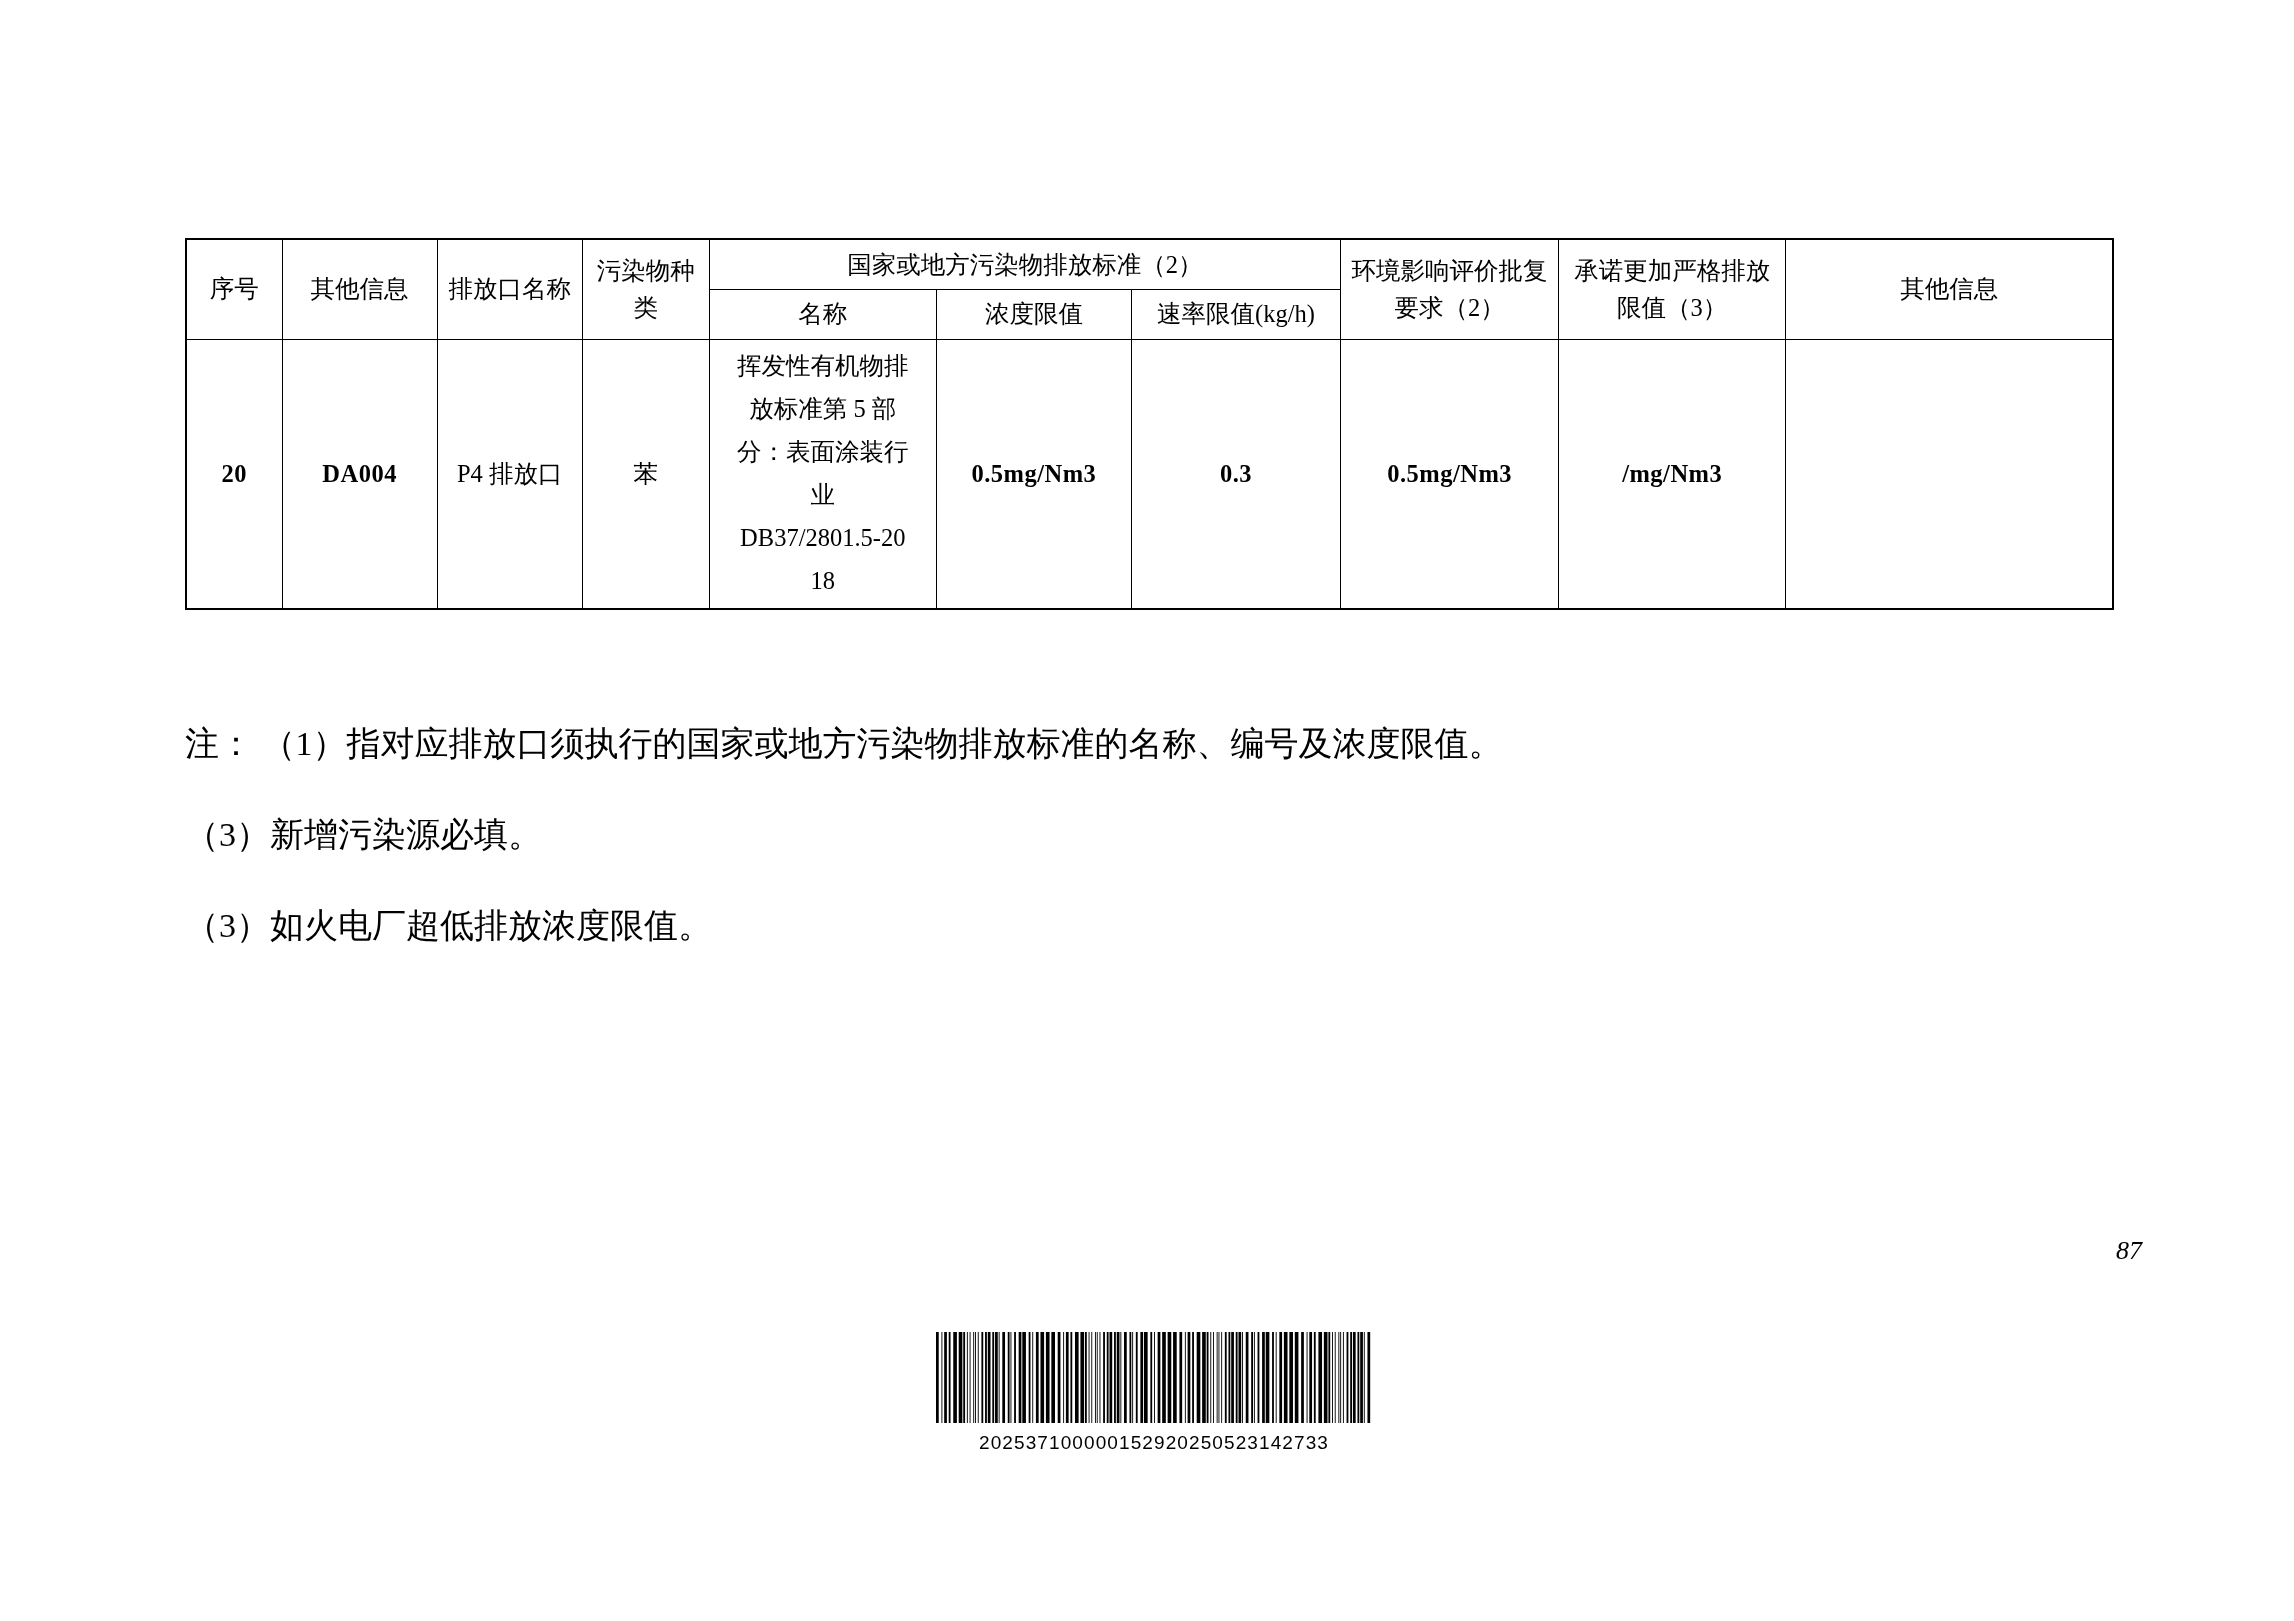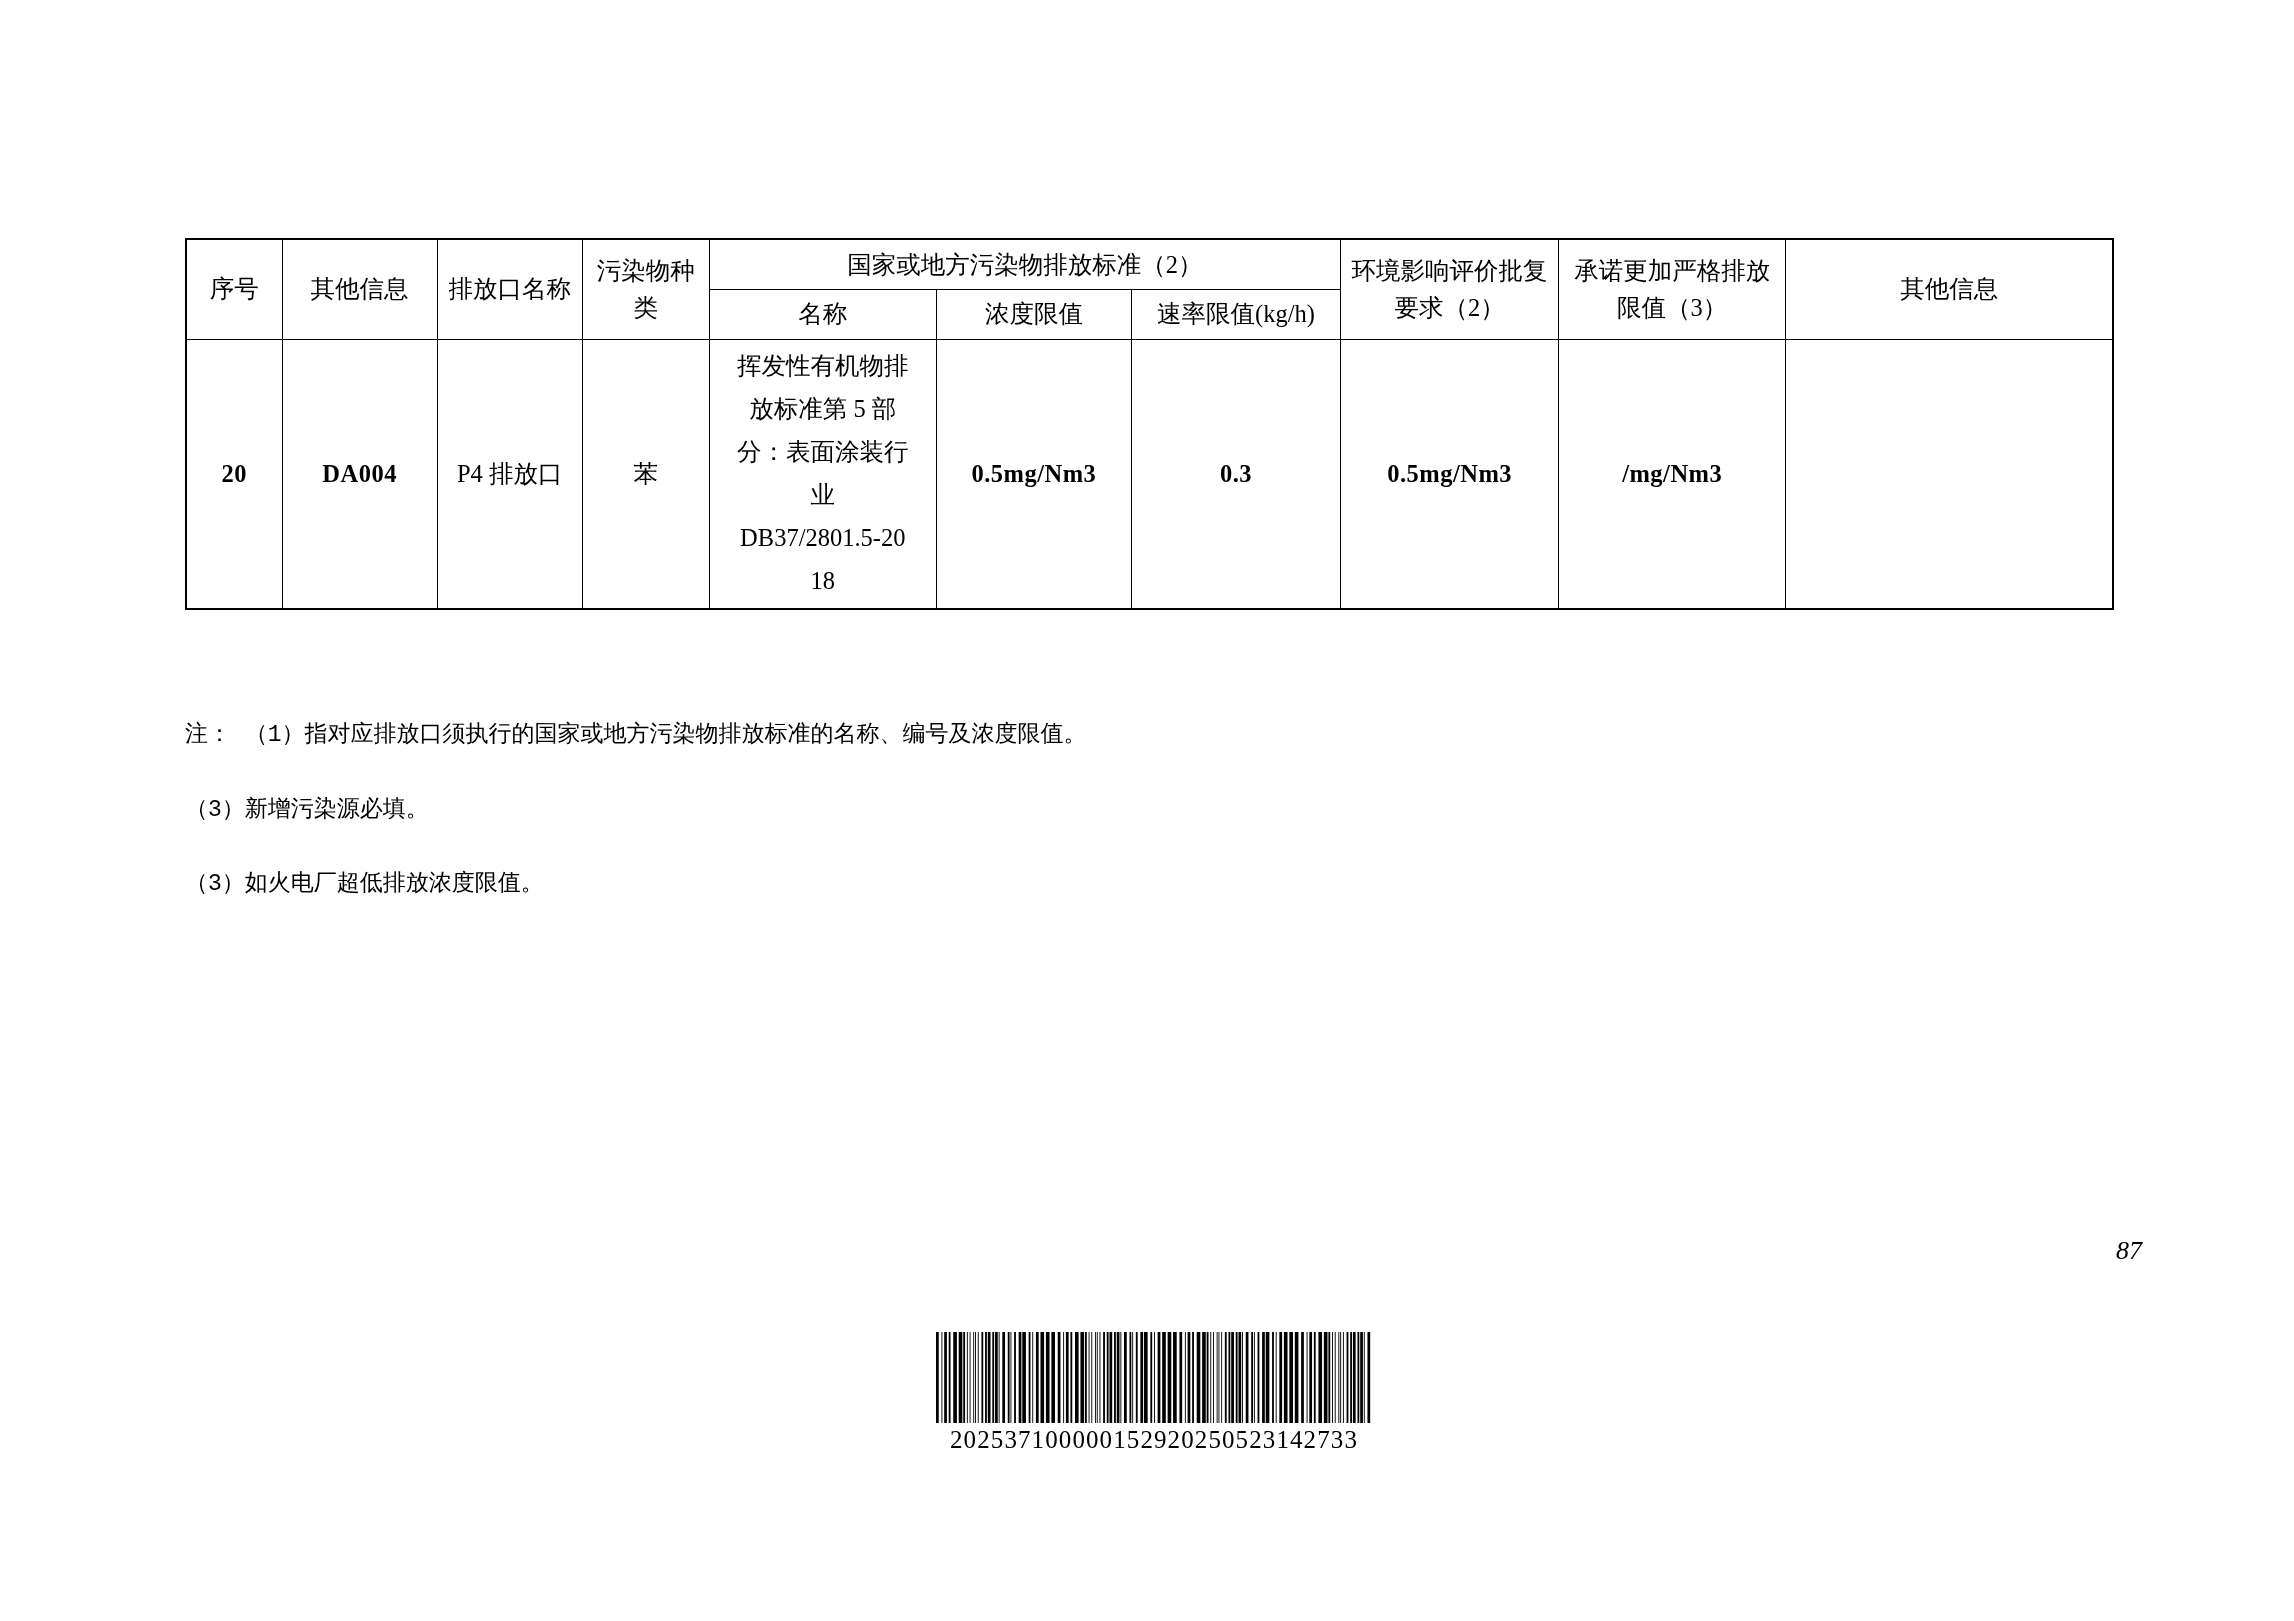--- a/index.html
+++ b/index.html
@@ -66,23 +66,22 @@
     display: block;
     line-height: 1.75;
   }
 
   
   .notes {
     position: absolute;
     left: 185px;
     top: 718px;
     width: 1864px;
-    font-size: 23px;
+    font-size: 34px;
     line-height: 1.5;
-    font-family: Liberation Mono, monospace;
   }
   .note-line {
     margin-bottom: 40px;
     white-space: pre;
   }
   .note-line:last-child { margin-bottom: 15px; }
 
   
   .page-number {
     position: absolute;
@@ -100,24 +99,24 @@
     width: 436px;
     text-align: center;
   }
   .barcode {
     height: 91px;
     width: 436px;
     margin: 0 auto;
     display: block;
   }
   .barcode-text {
-    margin-top: 3px;
-    font-size: 25px;
+    margin-top: 9px;
+    font-size: 19px;
     letter-spacing: 1.1px;
-    font-family: Liberation Serif, serif;
+    font-family: Liberation Sans, sans-serif;
   }
 </style>
 </head>
 <body>
 
 <div class="page">
 
   <div class="table-wrap">
     <table class="emission">
       <colgroup>

